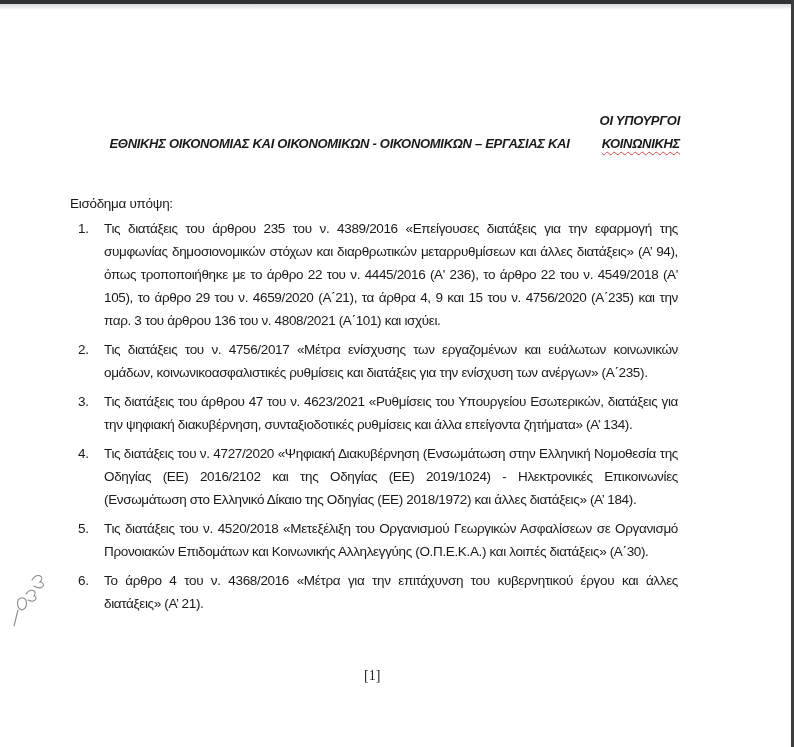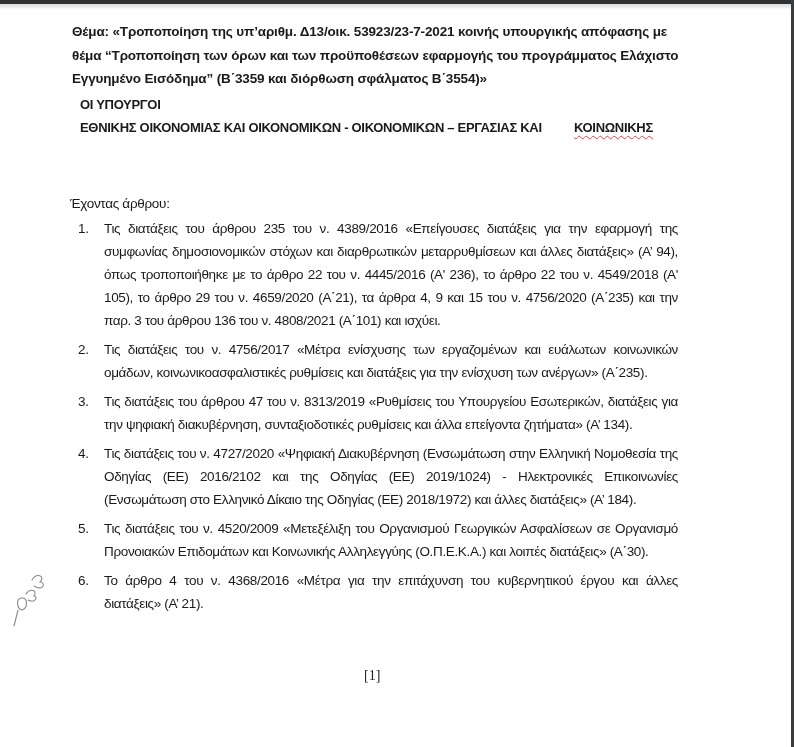--- a/index.html
+++ b/index.html
@@ -46,27 +46,28 @@
     position: absolute;
     left: 72px; top: 10px;
     width: 612px;
     font-size: 13.5px;
     font-weight: bold;
     line-height: 23.5px;
     letter-spacing: -0.15px;
   }
   .ministers {
     position: absolute;
-    left: 80px; top: 83px;
+    left: 80px; top: 99px;
     width: 600px;
-    text-align: left;
+    text-align: right;
     font-size: 13px;
     font-weight: bold;
     line-height: 23px;
     letter-spacing: -0.3px;
+    font-style: italic;
   }
   .ministers .spell {
     text-decoration: underline wavy #d04a4a;
     text-decoration-thickness: 1px;
     text-underline-offset: 3px;
     padding-left: 29px;
   }
   .considering {
     position: absolute;
     left: 70px; top: 184px;
@@ -114,49 +115,48 @@
 </head>
 <body>
 
 <div class="viewer">
   <div class="top-bar"></div>
   <div class="top-shadow"></div>
   <div class="right-bar"></div>
 
   <div class="page">
 
-    <div class="subject">Θέμα: «Τροποποίηση της υπ’αριθμ. Δ13/οικ. 53923/23-7-2021 κοινής υπουργικής απόφασης με θέμα “Τροποποίηση των όρων και των προϋποθέσεων εφαρμογής του προγράμματος Ελάχιστο Εγγυημένο Εισόδημα” (Β΄3359 και διόρθωση σφάλματος Β΄3554)»</div>
 
     <div class="ministers">
       <div>ΟΙ ΥΠΟΥΡΓΟΙ</div>
       <div><span>ΕΘΝΙΚΗΣ ΟΙΚΟΝΟΜΙΑΣ ΚΑΙ ΟΙΚΟΝΟΜΙΚΩΝ - ΟΙΚΟΝΟΜΙΚΩΝ – ΕΡΓΑΣΙΑΣ ΚΑΙ </span><span class="spell">ΚΟΙΝΩΝΙΚΗΣ</span></div>
     </div>
 
-    <div class="considering">Έχοντας άρθρου:</div>
+    <div class="considering">Εισόδημα υπόψη:</div>
 
     <ol class="list">
       <li>
         <span class="num">1.</span>
         <span class="txt">Τις διατάξεις του άρθρου 235 του ν. 4389/2016 «Επείγουσες διατάξεις για την εφαρμογή της συμφωνίας δημοσιονομικών στόχων και διαρθρωτικών μεταρρυθμίσεων και άλλες διατάξεις» (Α’ 94), όπως τροποποιήθηκε με το άρθρο 22 του ν. 4445/2016 (Α' 236), το άρθρο 22 του ν. 4549/2018 (Α' 105), το άρθρο 29 του ν. 4659/2020 (Α΄21), τα άρθρα 4, 9 και 15 του ν. 4756/2020 (Α΄235) και την παρ. 3 του άρθρου 136 του ν. 4808/2021 (Α΄101) και ισχύει.</span>
       </li>
       <li>
         <span class="num">2.</span>
         <span class="txt">Τις διατάξεις του ν. 4756/2017 «Μέτρα ενίσχυσης των εργαζομένων και ευάλωτων κοινωνικών ομάδων, κοινωνικοασφαλιστικές ρυθμίσεις και διατάξεις για την ενίσχυση των ανέργων» (Α΄235).</span>
       </li>
       <li>
         <span class="num">3.</span>
-        <span class="txt">Τις διατάξεις του άρθρου 47 του ν. 8313/2019 «Ρυθμίσεις του Υπουργείου Εσωτερικών, διατάξεις για την ψηφιακή διακυβέρνηση, συνταξιοδοτικές ρυθμίσεις και άλλα επείγοντα ζητήματα» (Α’ 134).</span>
+        <span class="txt">Τις διατάξεις του άρθρου 47 του ν. 4623/2021 «Ρυθμίσεις του Υπουργείου Εσωτερικών, διατάξεις για την ψηφιακή διακυβέρνηση, συνταξιοδοτικές ρυθμίσεις και άλλα επείγοντα ζητήματα» (Α’ 134).</span>
       </li>
       <li>
         <span class="num">4.</span>
         <span class="txt">Τις διατάξεις του ν. 4727/2020 «Ψηφιακή Διακυβέρνηση (Ενσωμάτωση στην Ελληνική Νομοθεσία της Οδηγίας (ΕΕ) 2016/2102 και της Οδηγίας (ΕΕ) 2019/1024) - Ηλεκτρονικές Επικοινωνίες (Ενσωμάτωση στο Ελληνικό Δίκαιο της Οδηγίας (ΕΕ) 2018/1972) και άλλες διατάξεις» (Α’ 184).</span>
       </li>
       <li>
         <span class="num">5.</span>
-        <span class="txt">Τις διατάξεις του ν. 4520/2009 «Μετεξέλιξη του Οργανισμού Γεωργικών Ασφαλίσεων σε Οργανισμό Προνοιακών Επιδομάτων και Κοινωνικής Αλληλεγγύης (Ο.Π.Ε.Κ.Α.) και λοιπές διατάξεις» (Α΄30).</span>
+        <span class="txt">Τις διατάξεις του ν. 4520/2018 «Μετεξέλιξη του Οργανισμού Γεωργικών Ασφαλίσεων σε Οργανισμό Προνοιακών Επιδομάτων και Κοινωνικής Αλληλεγγύης (Ο.Π.Ε.Κ.Α.) και λοιπές διατάξεις» (Α΄30).</span>
       </li>
       <li>
         <span class="num">6.</span>
         <span class="txt">Το άρθρο 4 του ν. 4368/2016 «Μέτρα για την επιτάχυνση του κυβερνητικού έργου και άλλες διατάξεις» (Α’ 21).</span>
       </li>
     </ol>
 
     <svg class="handwriting" viewBox="0 0 40 80" xmlns="http://www.w3.org/2000/svg">
       <g fill="none" stroke="#8a8a8a" stroke-width="1.1" stroke-linecap="round">
 

